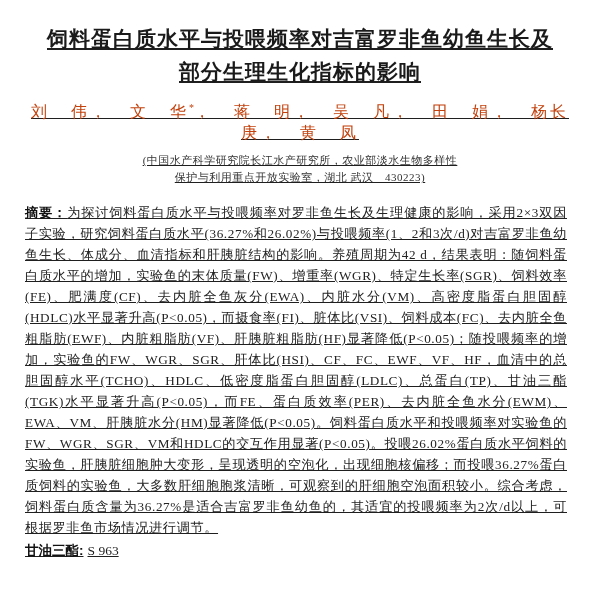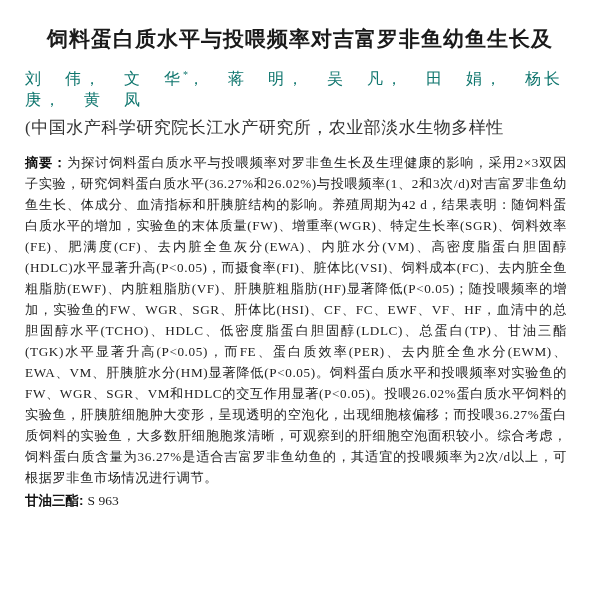--- a/index.html
+++ b/index.html
@@ -12,46 +12,48 @@
     height: 610px;
     overflow: hidden;
     font-family: "Liberation Serif", "DejaVu Serif", serif;
     color: #1f1f1f;
   }
   .page {
     box-sizing: border-box;
     width: 600px;
     height: 538px;
     padding: 22px 25px 10px 25px;
+    text-decoration: underline;
   }
   .title {
     font-family: "Liberation Sans", "DejaVu Sans", sans-serif;
     font-weight: bold;
     font-size: 21px;
     line-height: 33px;
     text-align: center;
     letter-spacing: 1px;
     margin: 0 0 14px 0;
     color: #1a1a1a;
   }
   .authors {
     font-size: 16px;
+    text-align: center;
     letter-spacing: 3px;
     word-spacing: 14px;
     margin: 0 0 8px 0;
-    color: #0f766e;
+    color: #c2410c;
   }
   .authors sup {
     font-size: 10px;
     letter-spacing: 0;
   }
   .affiliation {
-    font-size: 17px;
+    font-size: 11px;
     line-height: 17px;
-    text-align: left;
+    text-align: center;
     letter-spacing: 0.5px;
     color: #333333;
     margin: 0 0 16px 0;
   }
   .abstract {
     font-size: 13.2px;
     line-height: 21px;
     text-align: justify;
     letter-spacing: 0.6px;
     margin: 0 8px 2px 0;
@@ -88,26 +90,28 @@
     margin-left: 4px;
   }
 </style>
 </head>
 <body>
 
 <div class="page">
 
   <h1 class="title">
     <div>饲料蛋白质水平与投喂频率对吉富罗非鱼幼鱼生长及</div>
+    <div>部分生理生化指标的影响</div>
   </h1>
 
   <div class="authors"><span>刘 伟， 文 华</span><sup>*</sup><span>， 蒋 明， 吴 凡， 田 娟， 杨长庚， 黄 凤</span></div>
 
   <div class="affiliation">
     <div>(中国水产科学研究院长江水产研究所，农业部淡水生物多样性</div>
+    <div>保护与利用重点开放实验室，湖北 武汉　430223)</div>
   </div>
 
   <p class="abstract"><b class="lbl">摘要：</b><span>为探讨饲料蛋白质水平与投喂频率对罗非鱼生长及生理健康的影响，采用2×3双因子实验，研究饲料蛋白质水平(36.27%和26.02%)与投喂频率(1、2和3次/d)对吉富罗非鱼幼鱼生长、体成分、血清指标和肝胰脏结构的影响。养殖周期为42 d，结果表明：随饲料蛋白质水平的增加，实验鱼的末体质量(FW)、增重率(WGR)、特定生长率(SGR)、饲料效率(FE)、肥满度(CF)、去内脏全鱼灰分(EWA)、内脏水分(VM)、高密度脂蛋白胆固醇(HDLC)水平显著升高(P&lt;0.05)，而摄食率(FI)、脏体比(VSI)、饲料成本(FC)、去内脏全鱼粗脂肪(EWF)、内脏粗脂肪(VF)、肝胰脏粗脂肪(HF)显著降低(P&lt;0.05)；随投喂频率的增加，实验鱼的FW、WGR、SGR、肝体比(HSI)、CF、FC、EWF、VF、HF，血清中的总胆固醇水平(TCHO)、HDLC、低密度脂蛋白胆固醇(LDLC)、总蛋白(TP)、甘油三酯(TGK)水平显著升高(P&lt;0.05)，而FE、蛋白质效率(PER)、去内脏全鱼水分(EWM)、EWA、VM、肝胰脏水分(HM)显著降低(P&lt;0.05)。饲料蛋白质水平和投喂频率对实验鱼的FW、WGR、SGR、VM和HDLC的交互作用显著(P&lt;0.05)。投喂26.02%蛋白质水平饲料的实验鱼，肝胰脏细胞肿大变形，呈现透明的空泡化，出现细胞核偏移；而投喂36.27%蛋白质饲料的实验鱼，大多数肝细胞胞浆清晰，可观察到的肝细胞空泡面积较小。综合考虑，饲料蛋白质含量为36.27%是适合吉富罗非鱼幼鱼的，其适宜的投喂频率为2次/d以上，可根据罗非鱼市场情况进行调节。</span></p>
 
 
   <div class="meta-row">
     <div class="meta-item-left">
       <b>甘油三酯:</b><span>S 963</span>
     </div>
   </div>

